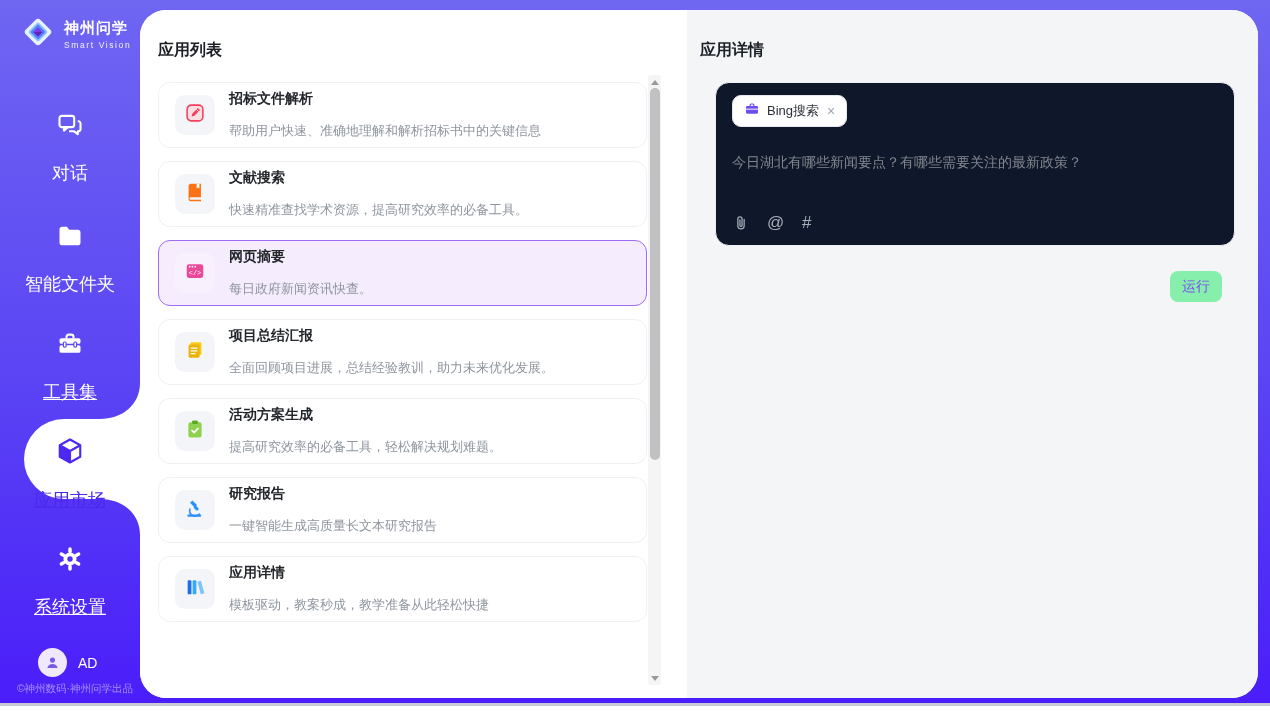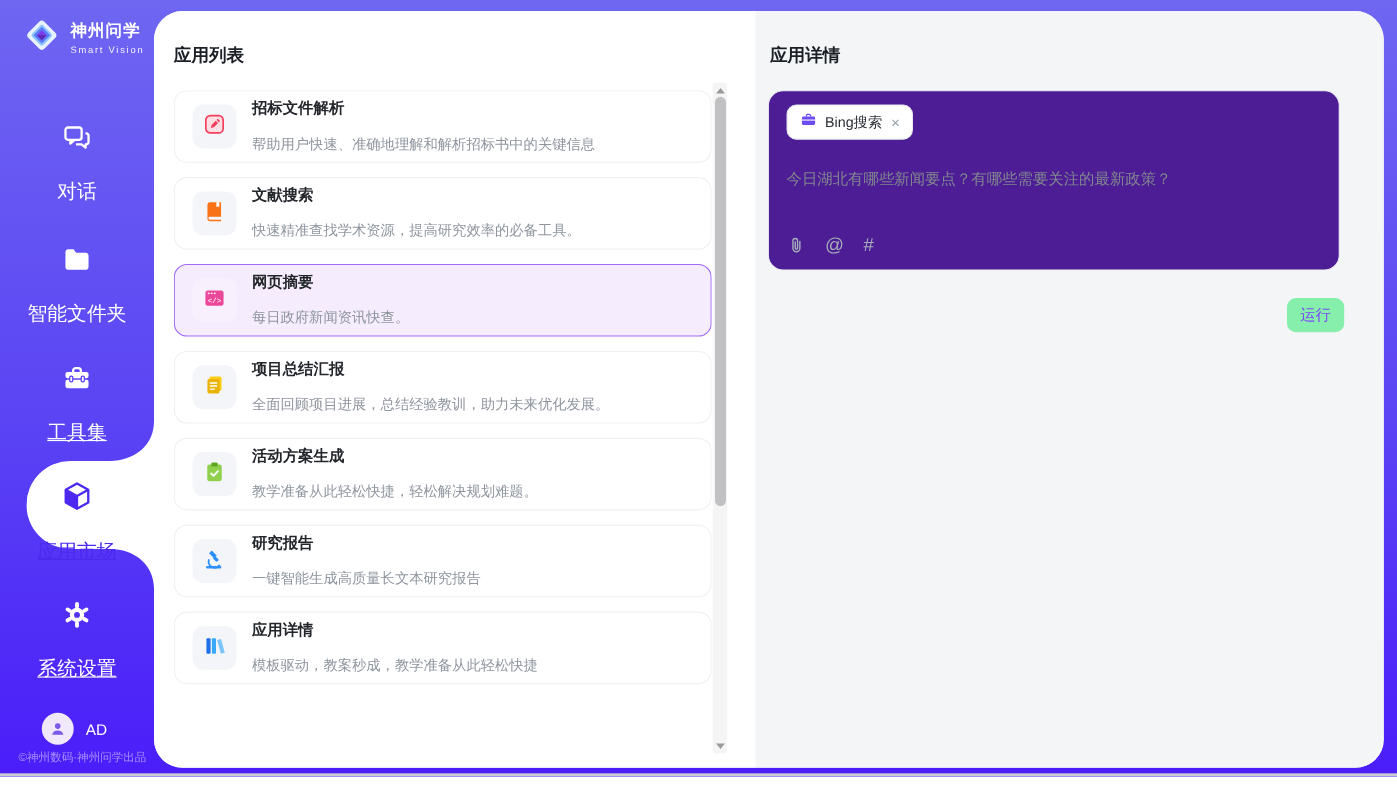--- a/index.html
+++ b/index.html
@@ -46,21 +46,21 @@
   .app-desc { font-size:13px; color:#8F959E; margin-top:16px; white-space:nowrap; }
 
   .scrollbar { position:absolute; left:508px; top:65px; width:13px; height:610px; background:#F5F5F5; border-radius:3px; }
   .scroll-arrow { position:absolute; left:0; width:13px; height:14px; display:flex; align-items:center; justify-content:center; cursor:pointer; }
   .scroll-arrow.up { top:0; } .scroll-arrow.down { bottom:0; }
   .tri-up { width:0; height:0; border-left:4px solid transparent; border-right:4px solid transparent; border-bottom:5px solid #9A9A9A; }
   .tri-down { width:0; height:0; border-left:4px solid transparent; border-right:4px solid transparent; border-top:5px solid #9A9A9A; }
   .scroll-thumb { position:absolute; left:1.5px; top:13px; width:10px; height:372px; background:#C1C1C4; border-radius:5px; cursor:grab; }
 
   .panel-detail { position:relative; flex:1; height:100%; background:#F4F5F7; }
-  .prompt-card { position:absolute; left:11px; top:72px; width:520px; height:164px; background:#4c1d95;
+  .prompt-card { position:absolute; left:28px; top:72px; width:520px; height:164px; background:#0f172a;
                  border:1px solid #EFEFF2; border-radius:14px; padding:12px 16px; }
   .tool-tag { display:inline-flex; align-items:center; gap:7px; height:32px; padding:0 11px;
               background:#fff; border:1px solid #E6E8EB; border-radius:9px; cursor:pointer; }
   .tool-tag .tag-label { font-size:13px; color:#2B2F36; }
   .tool-tag .tag-close { font-size:14px; color:#9CA3AF; margin-left:1px; cursor:pointer; }
   .query-text { margin-top:26px; font-size:14px; color:#82868F; line-height:1.4; cursor:text; }
   .composer-icons { position:absolute; left:16px; bottom:13px; display:flex; align-items:center; gap:17px; }
   .composer-icons .glyph { font-size:17px; color:#A7AEB9; cursor:pointer; line-height:1; }
   .composer-icons .svgwrap { display:inline-flex; width:18px; height:18px; cursor:pointer; }
   .run-btn { position:absolute; top:261px; right:36px; width:52px; height:31px; background:#86efac;
@@ -229,21 +229,21 @@
           <div class="app-item">
     <span class="chip">
       <span class="svgwrap"><svg width="22" height="22" viewBox="0 0 24 24">
                   <rect x="4.8" y="4.6" width="14.4" height="16.6" rx="2.2" fill="#8FD14F"></rect>
                   <rect x="8.8" y="2.8" width="6.4" height="3.8" rx="1.3" fill="#5CA921"></rect>
                   <path d="M8.7 13.6l2.4 2.4 4.3-4.8" stroke="#fff" stroke-width="1.8" fill="none" stroke-linecap="round" stroke-linejoin="round"></path>
                 </svg></span>
     </span>
     <div>
       <div class="app-name">活动方案生成</div>
-      <div class="app-desc">教学准备从此轻松快捷，轻松解决规划难题。</div>
+      <div class="app-desc">提高研究效率的必备工具，轻松解决规划难题。</div>
     </div>
   </div>
           <div class="app-item">
     <span class="chip">
       <span class="svgwrap"><svg width="22" height="22" viewBox="0 0 24 24" fill="#2E90FA">
                   <path d="M9.2 3.8l5 5-2.6 2.6-5-5z"></path>
                   <rect x="11.6" y="9.4" width="3.4" height="5.6" rx="1.2" transform="rotate(-45 13.3 12.2)"></rect>
                   <path d="M6.4 13.2a6 6 0 0 0 10.4 5.4" fill="none" stroke="#2E90FA" stroke-width="1.8" stroke-linecap="round"></path>
                   <rect x="3.6" y="19.2" width="15.2" height="2.3" rx="1.1"></rect>
                 </svg></span>

